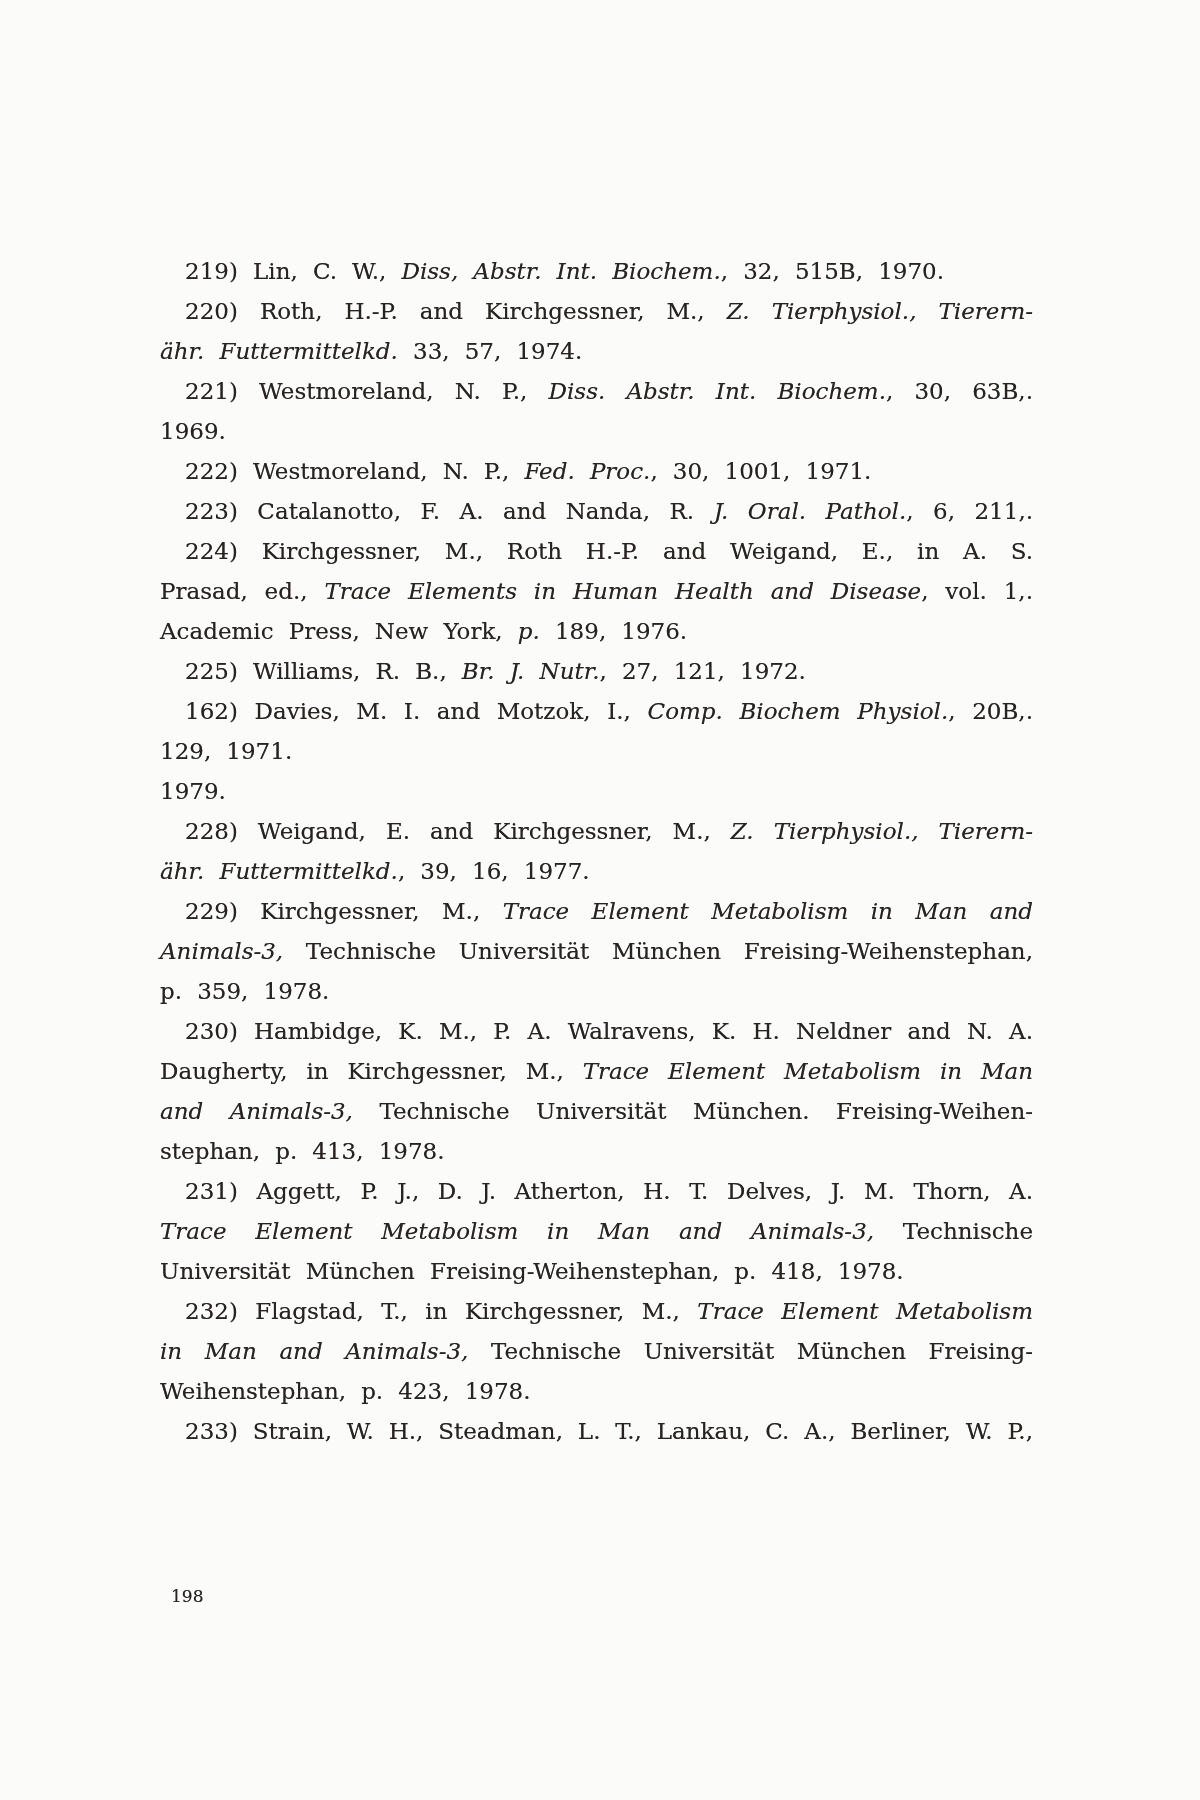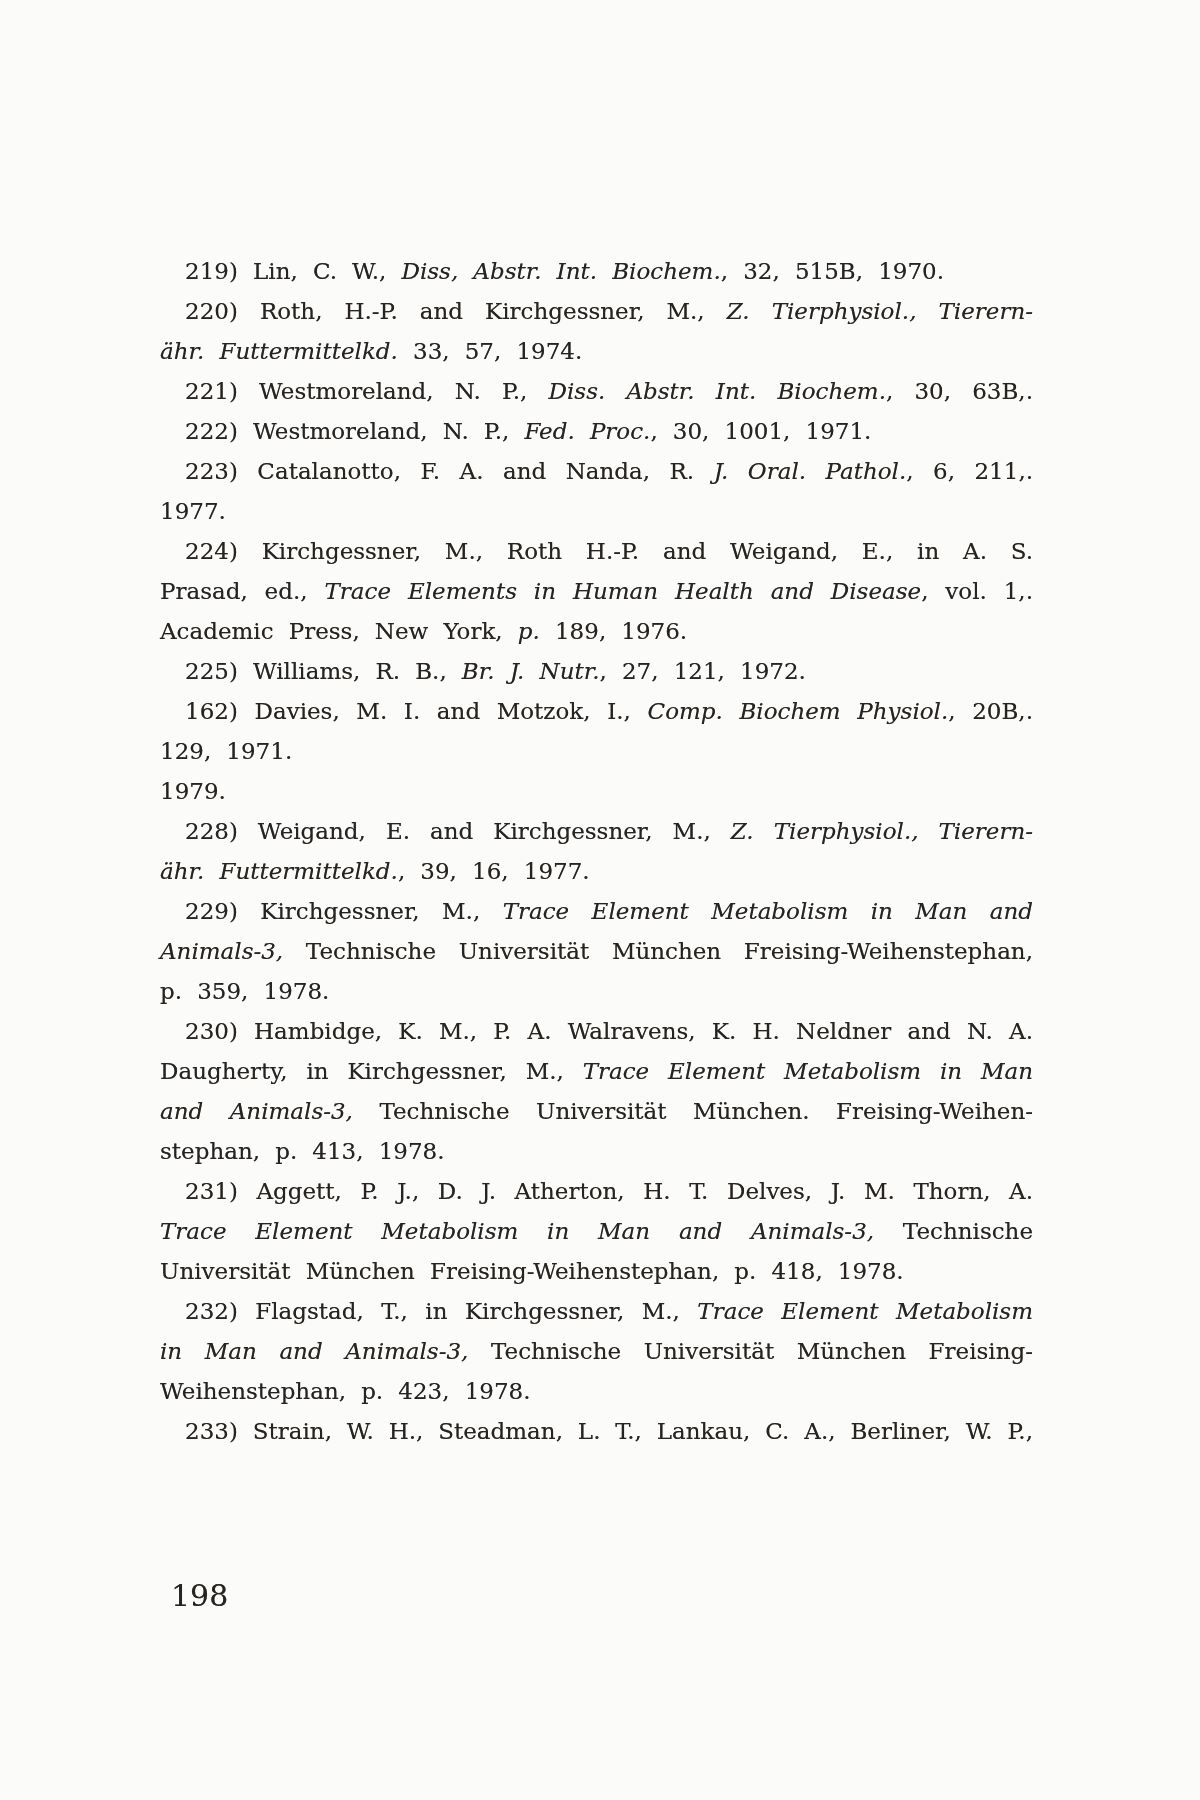--- a/index.html
+++ b/index.html
@@ -43,37 +43,37 @@
   .line.indent {
     padding-left: 25px;
   }
   .it {
     font-style: italic;
   }
   .page-number {
     position: absolute;
     left: 171px;
     top: 1568px;
-    font-size: 30px;
+    font-size: 17px;
     line-height: 40px;
     text-shadow: 0 0 0.5px rgba(45,40,35,0.55);
   }
 </style>
 </head>
 <body style="background: rgb(251, 251, 249);">
 
 <div class="page" style="background: rgb(251, 251, 249);">
   <main class="text-block" style="color: rgb(38, 35, 32);">
       <div class="line nofill indent"><span class="rm">219) Lin, C. W., </span><span class="it">Diss, Abstr. Int. Biochem.</span><span class="rm">, 32, 515B, 1970.</span></div>
       <div class="line fill indent"><span class="rm">220) Roth, H.-P. and Kirchgessner, M., </span><span class="it">Z. Tierphysiol., Tierern-</span></div>
       <div class="line nofill"><span class="it">ähr. Futtermittelkd.</span><span class="rm"> 33, 57, 1974.</span></div>
       <div class="line fill indent"><span class="rm">221) Westmoreland, N. P., </span><span class="it">Diss. Abstr. Int. Biochem.</span><span class="rm">, 30, 63B,.</span></div>
+      <div class="line nofill"><span class="rm">1969.</span></div>
       <div class="line nofill indent"><span class="rm">222) Westmoreland, N. P., </span><span class="it">Fed. Proc.</span><span class="rm">, 30, 1001, 1971.</span></div>
       <div class="line fill indent"><span class="rm">223) Catalanotto, F. A. and Nanda, R. </span><span class="it">J. Oral. Pathol.</span><span class="rm">, 6, 211,.</span></div>
-      <div class="line nofill"><span class="rm">1977.</span></div>
       <div class="line fill indent"><span class="rm">224) Kirchgessner, M., Roth H.-P. and Weigand, E., in A. S.</span></div>
       <div class="line fill"><span class="rm">Prasad, ed., </span><span class="it">Trace Elements in Human Health and Disease</span><span class="rm">, vol. 1,.</span></div>
       <div class="line nofill"><span class="rm">Academic Press, New York, </span><span class="it">p.</span><span class="rm"> 189, 1976.</span></div>
       <div class="line nofill indent"><span class="rm">225) Williams, R. B., </span><span class="it">Br. J. Nutr.</span><span class="rm">, 27, 121, 1972.</span></div>
       <div class="line fill indent"><span class="rm">162) Davies, M. I. and Motzok, I., </span><span class="it">Comp. Biochem Physiol.</span><span class="rm">, 20B,.</span></div>
       <div class="line nofill"><span class="rm">129, 1971.</span></div>
       <div class="line nofill"><span class="rm">1979.</span></div>
       <div class="line fill indent"><span class="rm">228) Weigand, E. and Kirchgessner, M., </span><span class="it">Z. Tierphysiol., Tierern-</span></div>
       <div class="line nofill"><span class="it">ähr. Futtermittelkd.</span><span class="rm">, 39, 16, 1977.</span></div>
       <div class="line fill indent"><span class="rm">229) Kirchgessner, M., </span><span class="it">Trace Element Metabolism in Man and</span></div>

